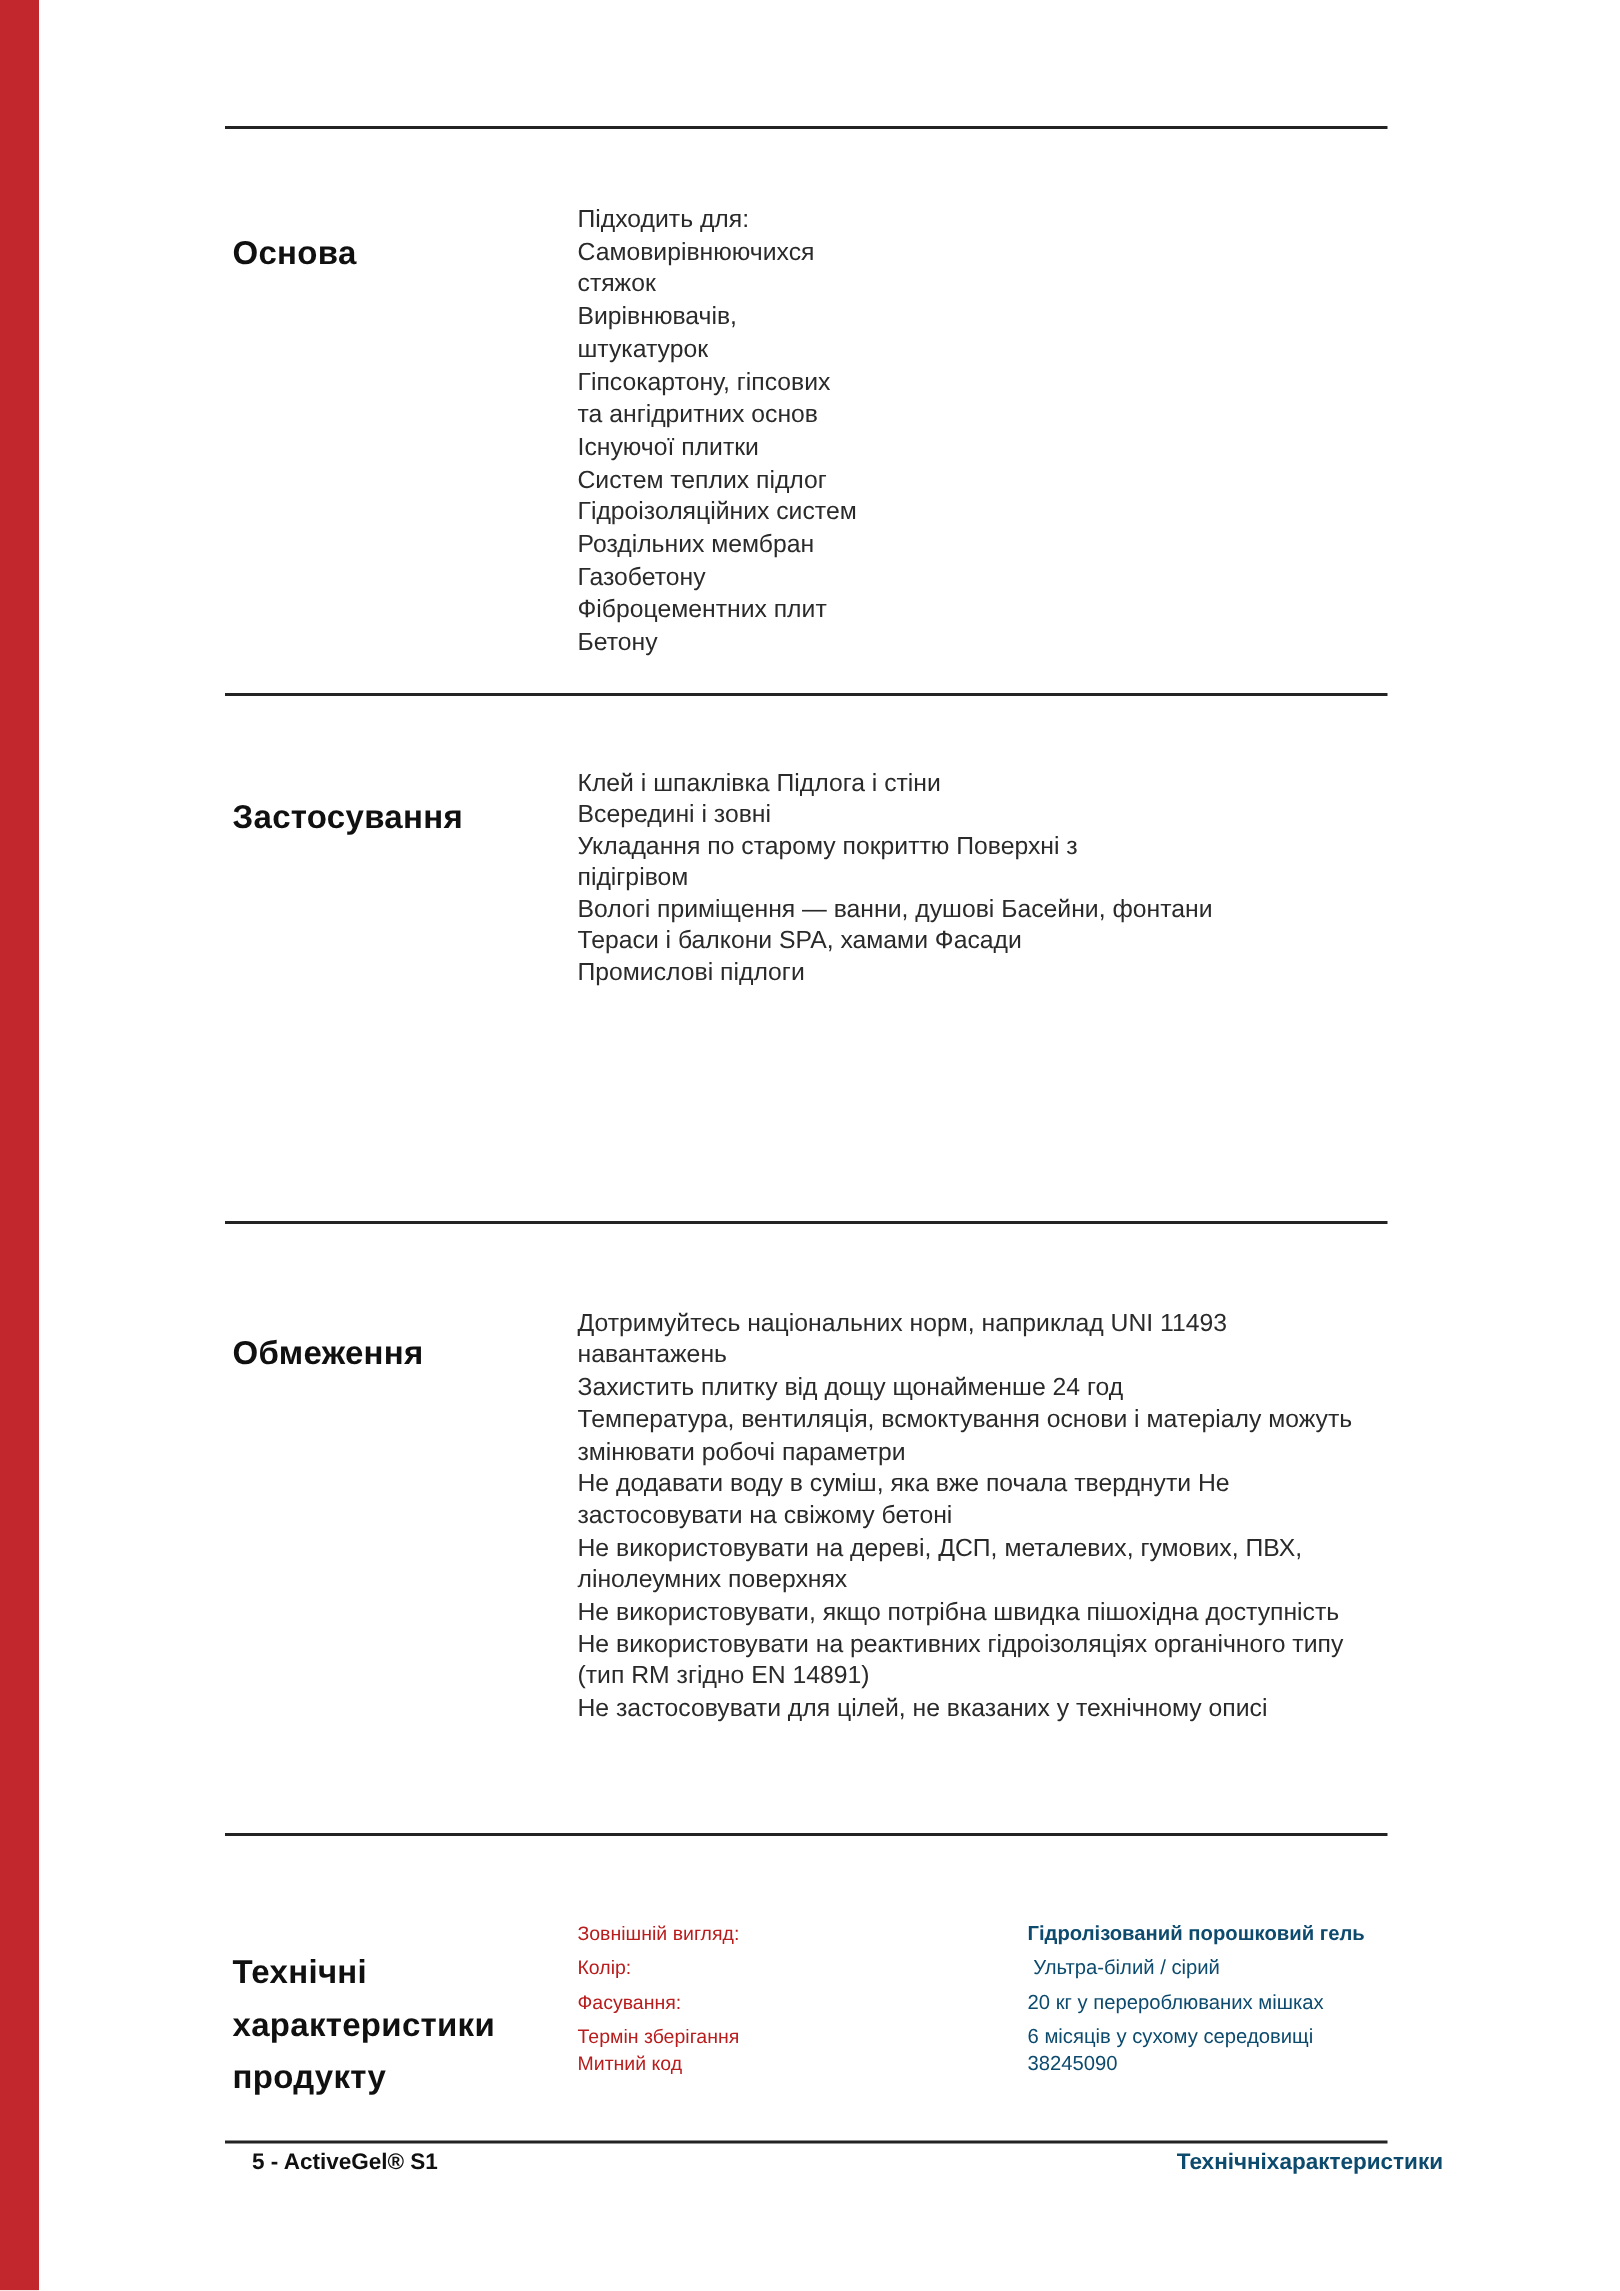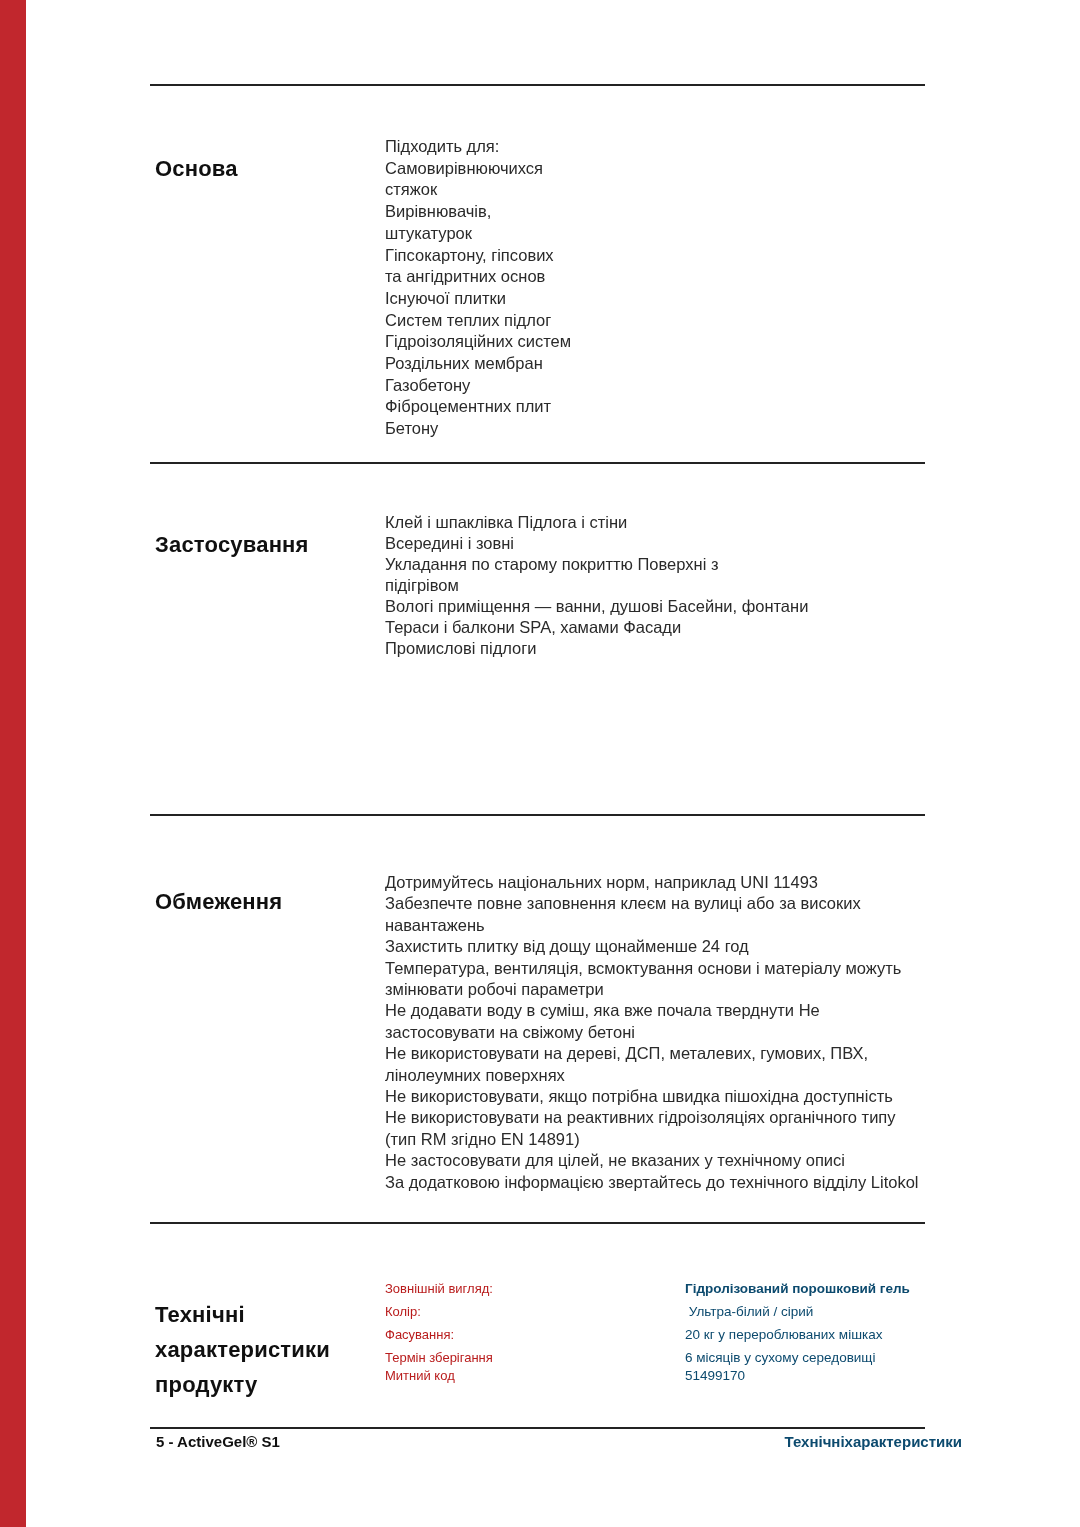--- a/index.html
+++ b/index.html
@@ -86,21 +86,21 @@
   .footer-rule {
     position: absolute;
     left: 150px;
     top: 1427px;
     width: 775px;
     height: 2px;
     background: #232323;
   }
   .footer-left {
     position: absolute;
-    left: 156px;
+    left: 168px;
     top: 1433px;
     font-size: 15px;
     font-weight: bold;
     color: #101010;
   }
   .footer-right {
     position: absolute;
     right: 118px;
     top: 1433px;
     font-size: 15px;
@@ -146,34 +146,32 @@
       <div>Вологі приміщення — ванни, душові Басейни, фонтани</div>
       <div>Тераси і балкони SPA, хамами Фасади</div>
       <div>Промислові підлоги</div>
     </div>
 
   <div class="rule rule-3"></div>
 
   <h2 class="heading heading-limitations">Обмеження</h2>
   <div class="textblock body-limitations">
       <div>Дотримуйтесь національних норм, наприклад UNI 11493</div>
-      <div>Забезпечте повне заповнення клеєм на вулиці або за високих</div>
       <div>навантажень</div>
       <div>Захистить плитку від дощу щонайменше 24 год</div>
       <div>Температура, вентиляція, всмоктування основи і матеріалу можуть</div>
       <div>змінювати робочі параметри</div>
       <div>Не додавати воду в суміш, яка вже почала тверднути Не</div>
       <div>застосовувати на свіжому бетоні</div>
       <div>Не використовувати на дереві, ДСП, металевих, гумових, ПВХ,</div>
       <div>лінолеумних поверхнях</div>
       <div>Не використовувати, якщо потрібна швидка пішохідна доступність</div>
       <div>Не використовувати на реактивних гідроізоляціях органічного типу</div>
       <div>(тип RM згідно EN 14891)</div>
       <div>Не застосовувати для цілей, не вказаних у технічному описі</div>
-      <div>За додатковою інформацією звертайтесь до технічного відділу Litokol</div>
     </div>
 
   <div class="rule rule-4"></div>
 
   <h2 class="heading heading-tech">
     <div>Технічні</div>
     <div>характеристики</div>
     <div>продукту</div>
   </h2>
 
@@ -189,21 +187,21 @@
     <div class="trow">
       <div class="tlabel">Фасування:</div>
       <div class="tvalue">20 кг у перероблюваних мішках</div>
     </div>
     <div class="trow tight">
       <div class="tlabel">Термін зберігання</div>
       <div class="tvalue">6 місяців у сухому середовищі</div>
     </div>
     <div class="trow tight">
       <div class="tlabel">Митний код</div>
-      <div class="tvalue">51499170</div>
+      <div class="tvalue">38245090</div>
     </div>
   </div>
 
   <div class="footer-rule"></div>
   <div class="footer-left">5 - ActiveGel® S1</div>
   <div class="footer-right">Технічніхарактеристики</div>
 
 </div>
 
 </body></html>

